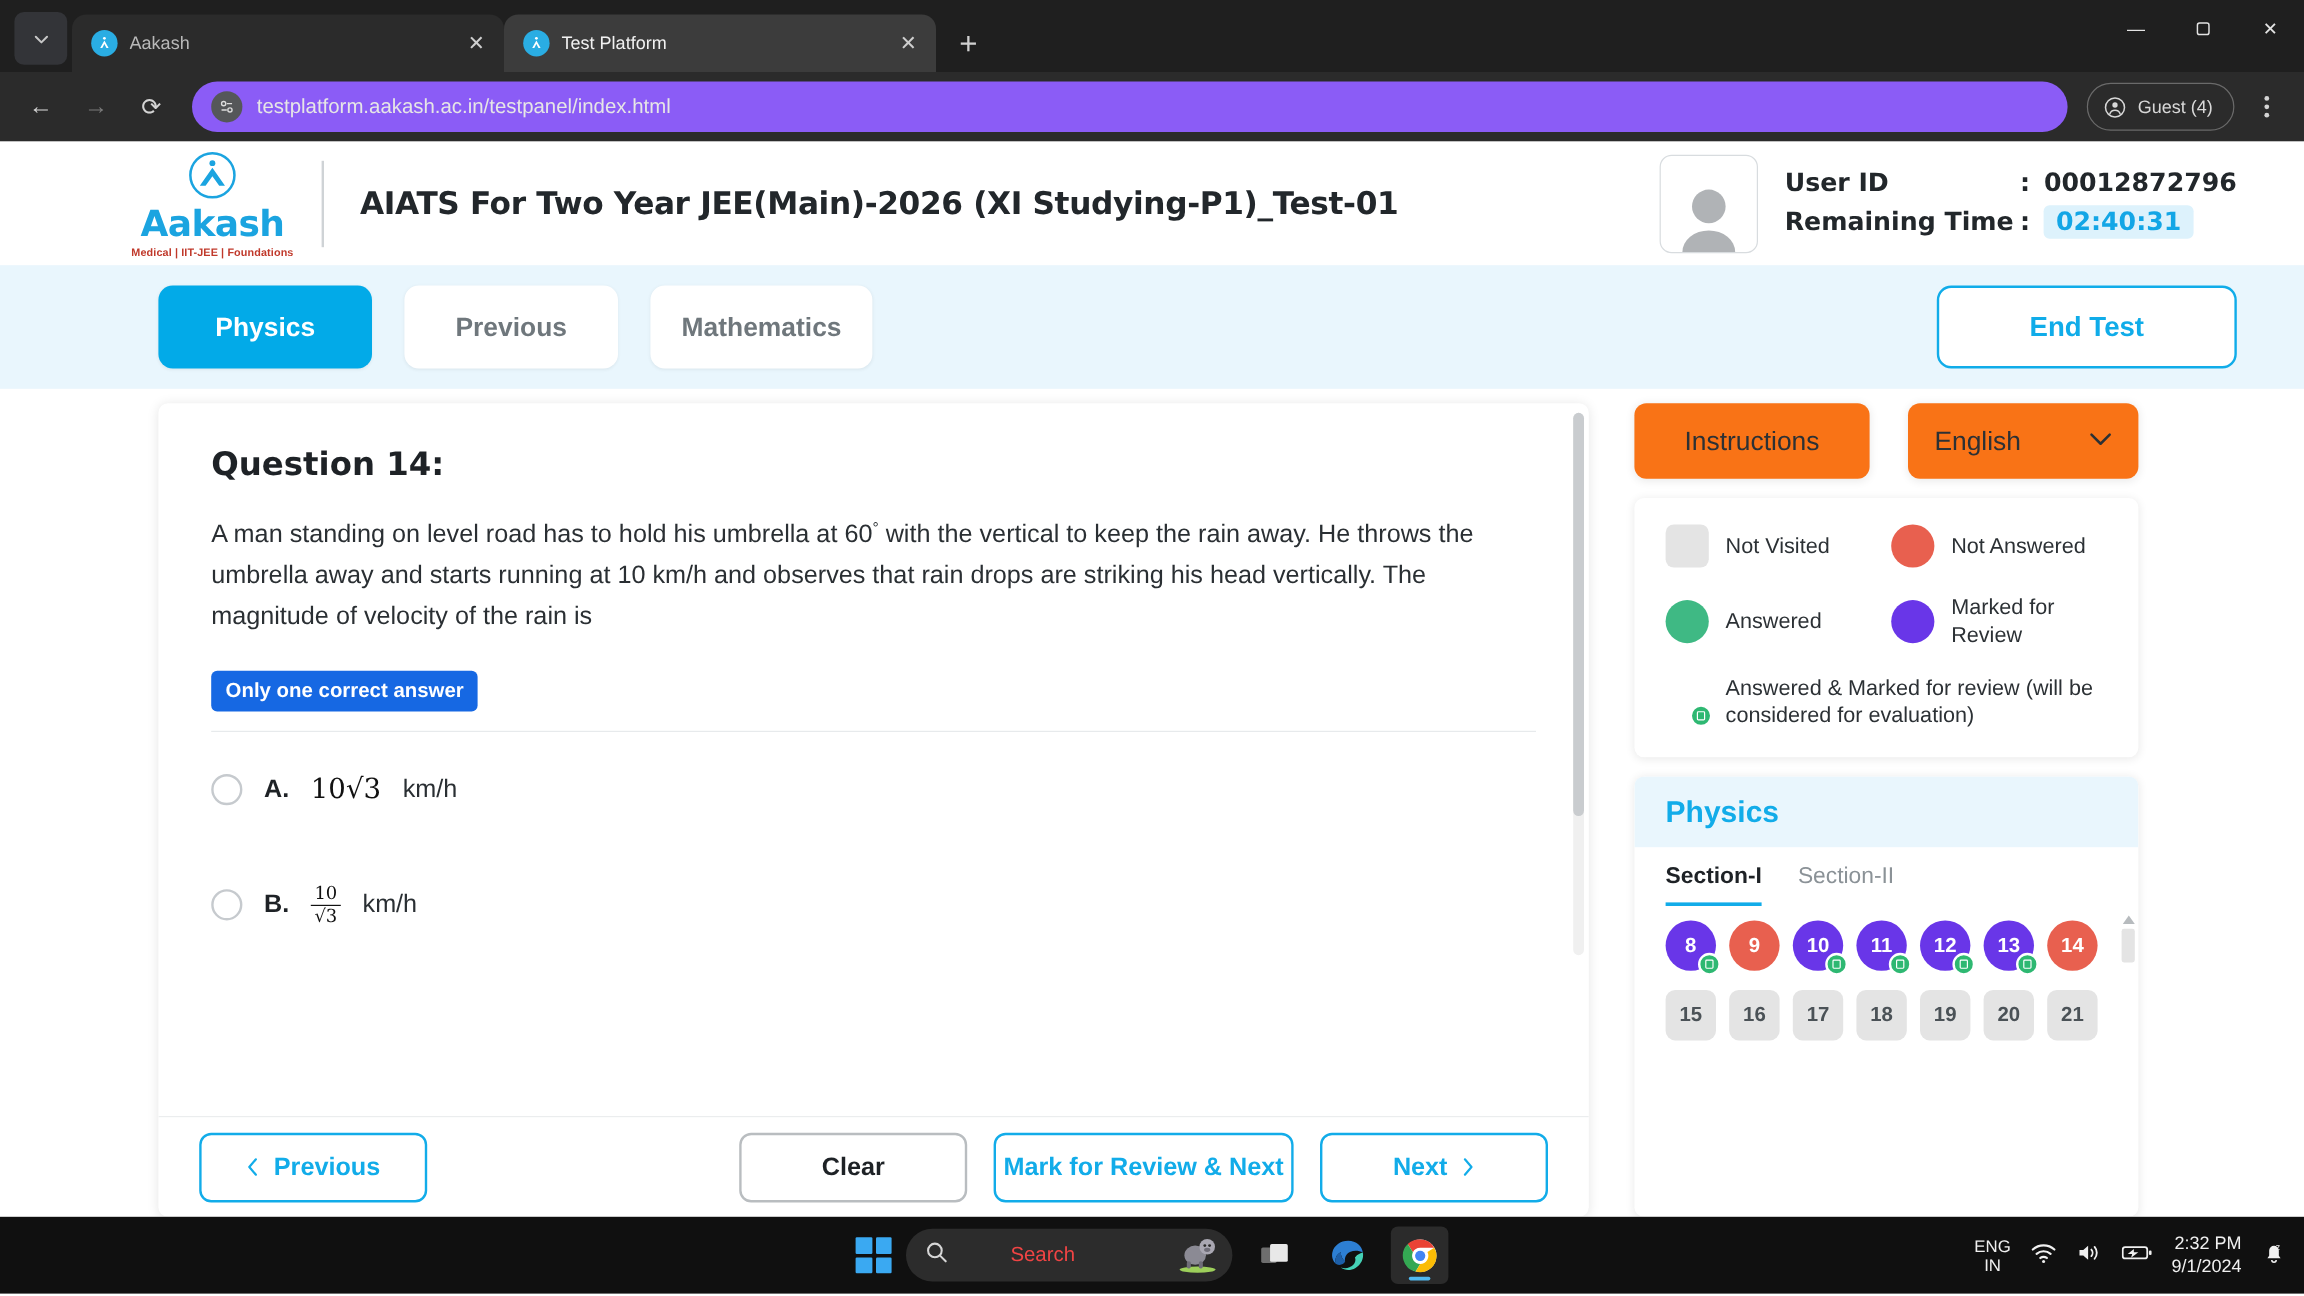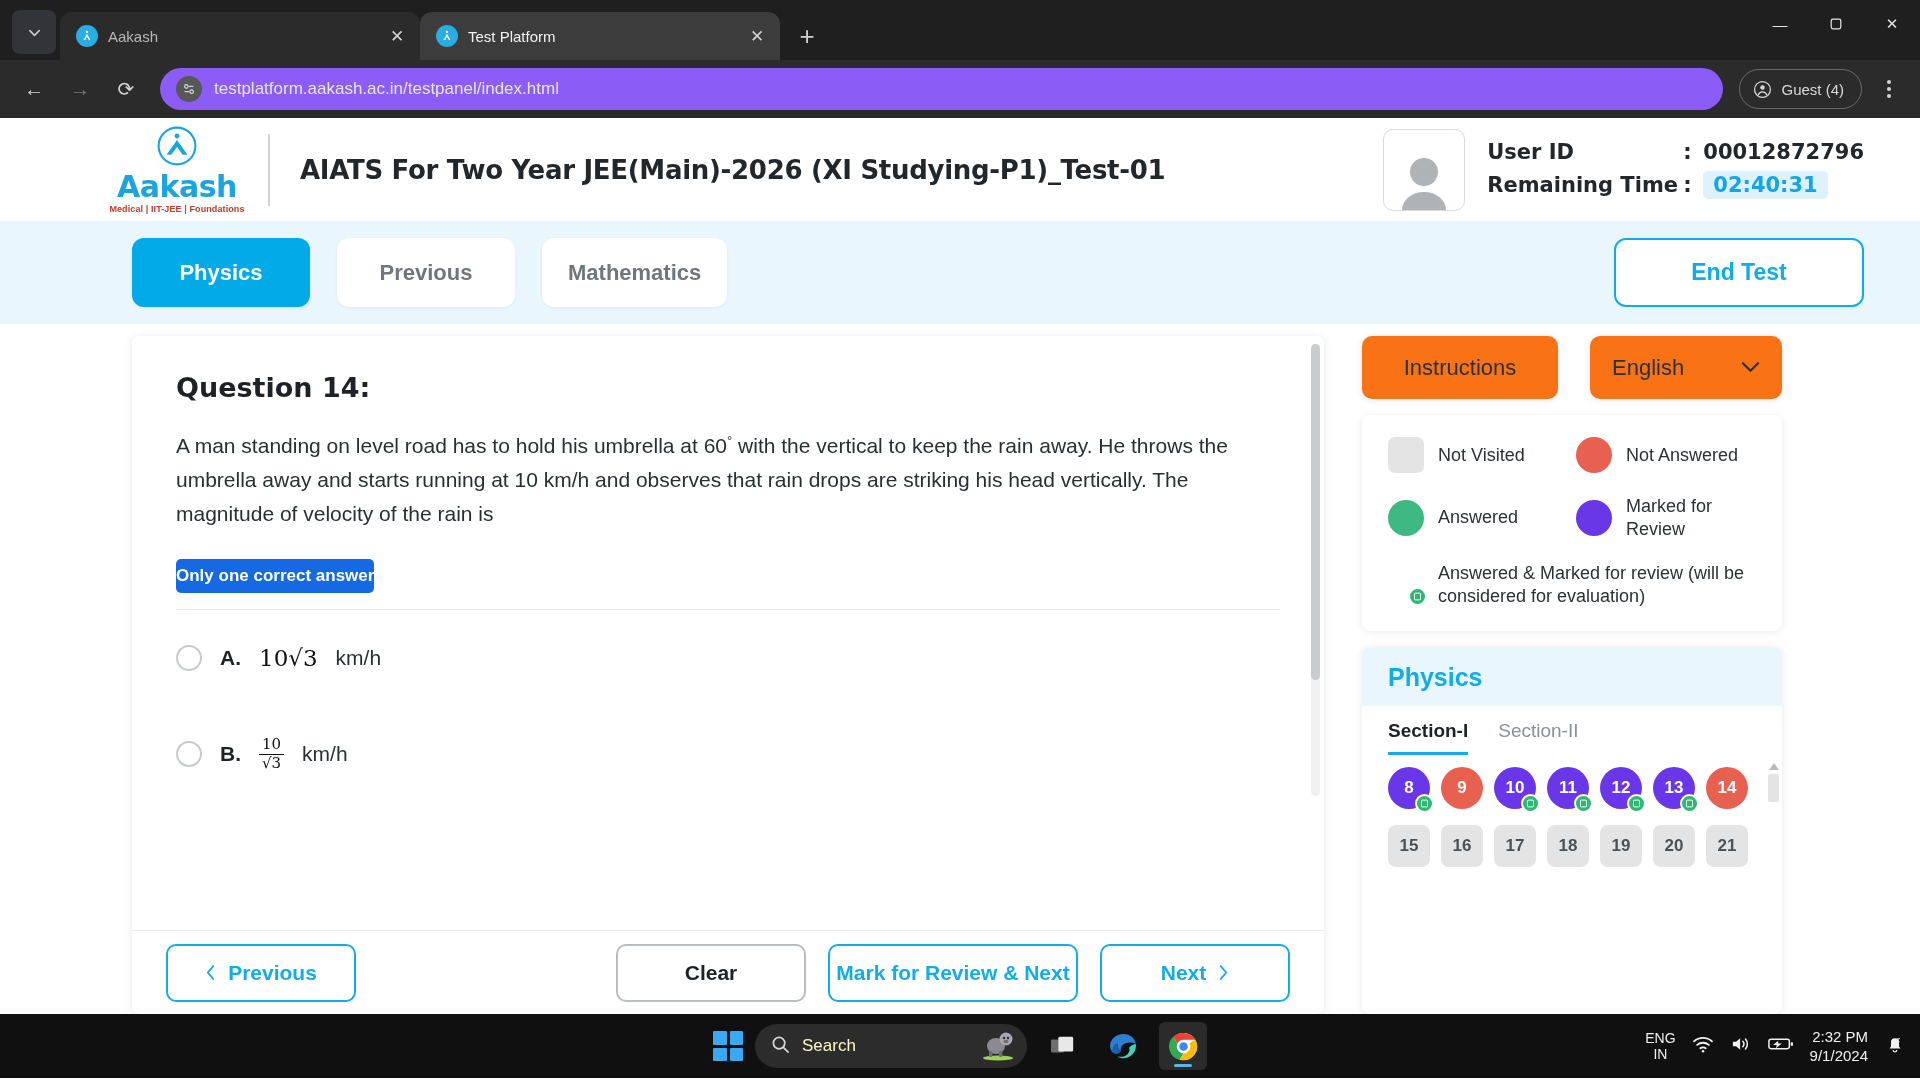--- a/index.html
+++ b/index.html
@@ -242,21 +242,21 @@
   .q-text {
     font-size: 21px; line-height: 1.62; color: #2a2f33;
     max-width: 1090px;
   }
   .q-text sup { font-size: 13px; }
   .only-one-badge {
     display: inline-block;
     margin-top: 28px;
     background: #1668e3; color: #ffffff;
     font-size: 17px; font-weight: 600;
-    padding: 7px 0; border-radius: 5px;
+    padding: 7px 12px; border-radius: 5px;
   }
   .opt-divider { height: 1px; background: #e7eaec; margin: 16px 0 0 0; }
   .option-row {
     display: flex; align-items: center; gap: 18px;
     height: 96px;
   }
   .radio {
     width: 26px; height: 26px; border-radius: 50%;
     border: 2px solid #c6cace; background: #ffffff;
     flex: 0 0 auto;
@@ -416,21 +416,21 @@
   }
   .win-logo { width: 30px; height: 30px; display: grid; grid-template-columns: 1fr 1fr; grid-gap: 3px; }
   .win-logo i { background: #3aa9f2; display: block; border-radius: 1px; }
   .tb-search {
     width: 272px; height: 44px; border-radius: 22px;
     background: #2c2c2c;
     display: flex; align-items: center;
     padding: 0 8px 0 16px; gap: 12px;
     position: relative; overflow: hidden;
   }
-  .tb-search-label { color: #fef9c3; font-size: 17px; flex: 1 1 auto; }
+  .tb-search-label { color: #ef4444; font-size: 17px; flex: 1 1 auto; margin-left: 40px; }
   .tb-icon-btn {
     width: 48px; height: 48px; border-radius: 6px;
     display: flex; align-items: center; justify-content: center;
     position: relative;
   }
   .tb-icon-btn.active { background: #2b2b2b; }
   .tb-underline {
     position: absolute; bottom: 3px; left: 50%; transform: translateX(-50%);
     width: 18px; height: 3px; border-radius: 2px; background: #50b9f0;
   }

